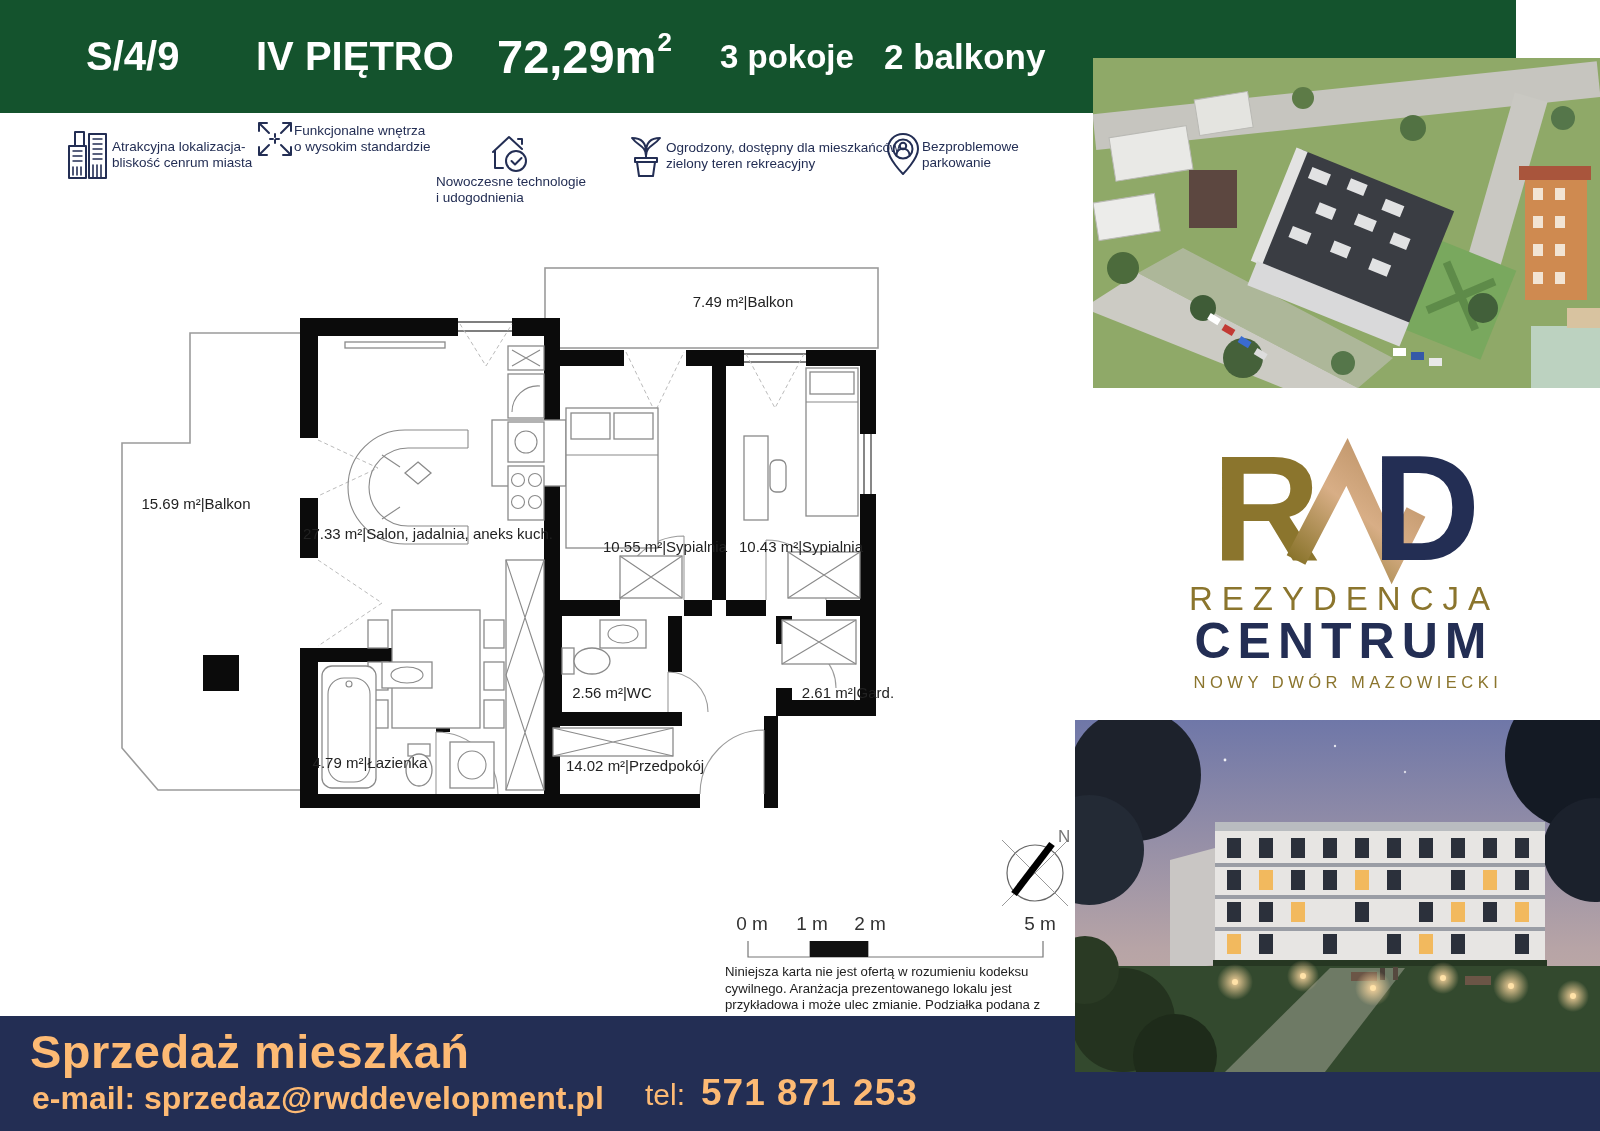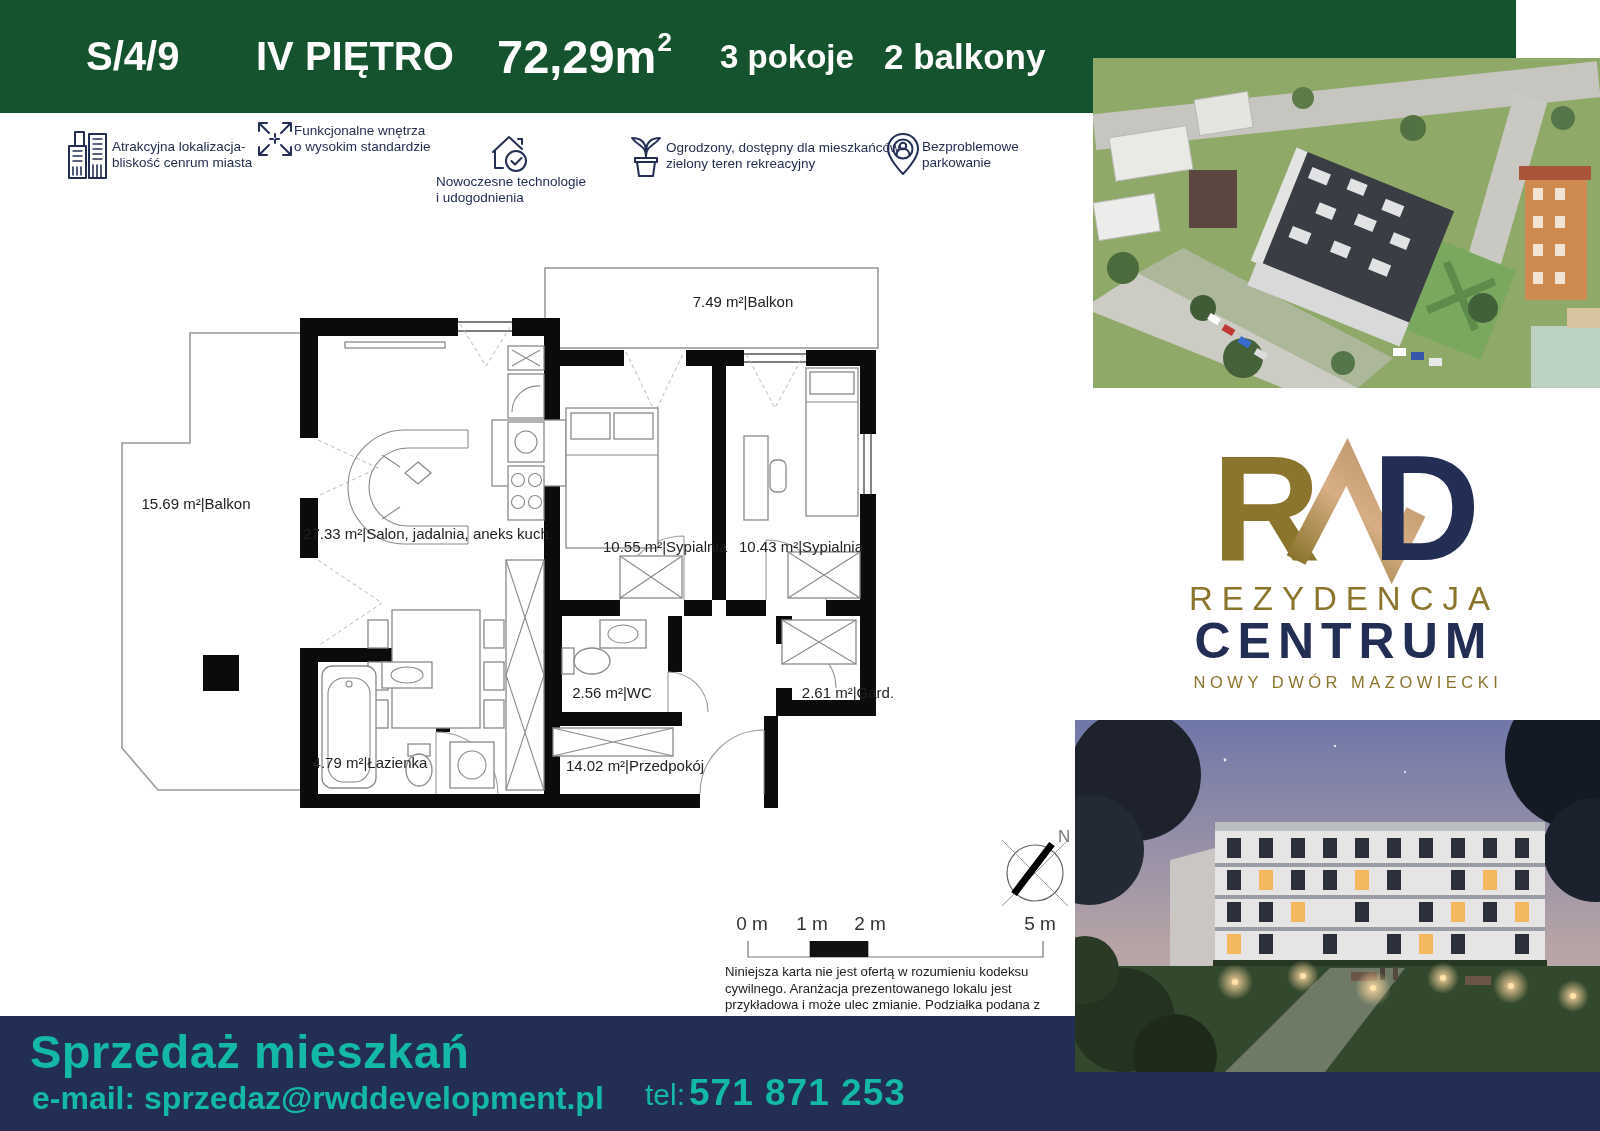--- a/index.html
+++ b/index.html
@@ -40,24 +40,24 @@
 
   
   .photo-top { position:absolute; left:1093px; top:58px; width:507px; height:330px; z-index:5; }
   .photo-bottom { position:absolute; left:1075px; top:720px; width:525px; height:352px; z-index:6; }
   .logo-box { position:absolute; left:1100px; top:438px; width:440px; height:270px; z-index:3; }
 
   
   .disclaimer { position:absolute; left:725px; top:964px; width:334px; font-size:13.2px; line-height:16.5px; color:#222; z-index:2; }
 
   
-  .footer-bar { position:absolute; left:0; top:1016px; width:1600px; height:115px; background:#232E54; color:#14b8a6; z-index:4; }
+  .footer-bar { position:absolute; left:0; top:1016px; width:1600px; height:115px; background:#232E54; color:#fdba74; z-index:4; }
   .f-title { position:absolute; left:30px; top:8px; font-size:47px; font-weight:800; letter-spacing:0.5px; }
   .f-email { position:absolute; left:32px; top:64px; font-size:32px; font-weight:700; }
-  .f-tel { position:absolute; left:645px; top:56px; display:flex; align-items:baseline; gap:4px;text-align:center; }
+  .f-tel { position:absolute; left:645px; top:56px; display:flex; align-items:baseline; gap:16px;text-align:center; }
   .f-tel .tl { font-size:30px; font-weight:400; }
   .f-tel .tn { font-size:37px; font-weight:800; letter-spacing:1px; }
 </style>
 </head>
 <body>
 
 <div class="page">
 
   <div class="header-bar">
     <div class="h-item h-unit">S/4/9</div>

